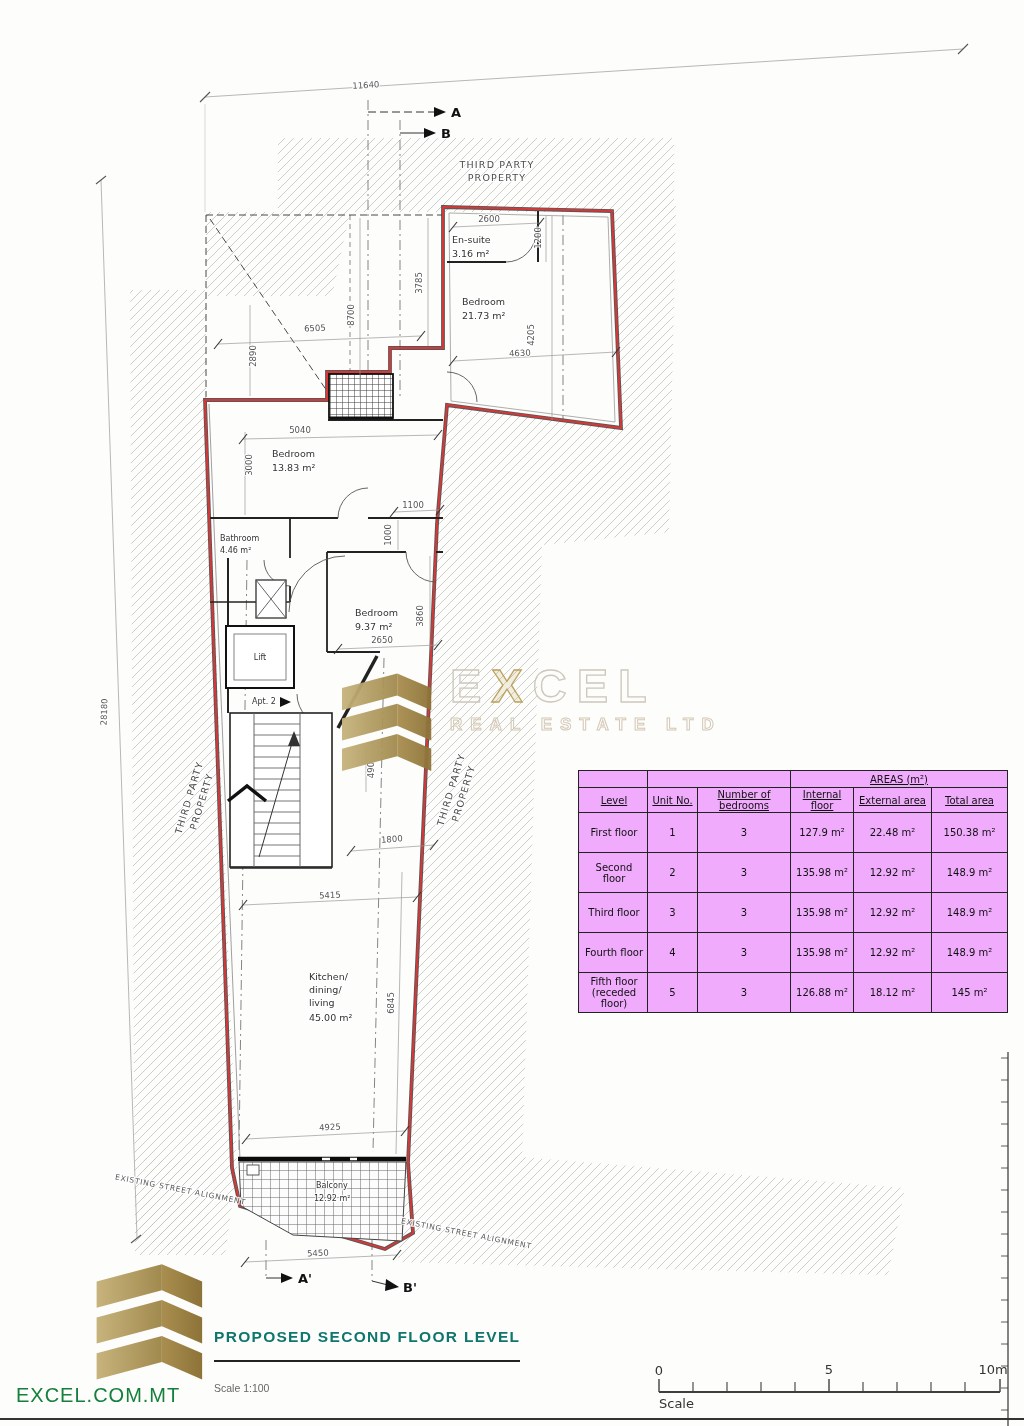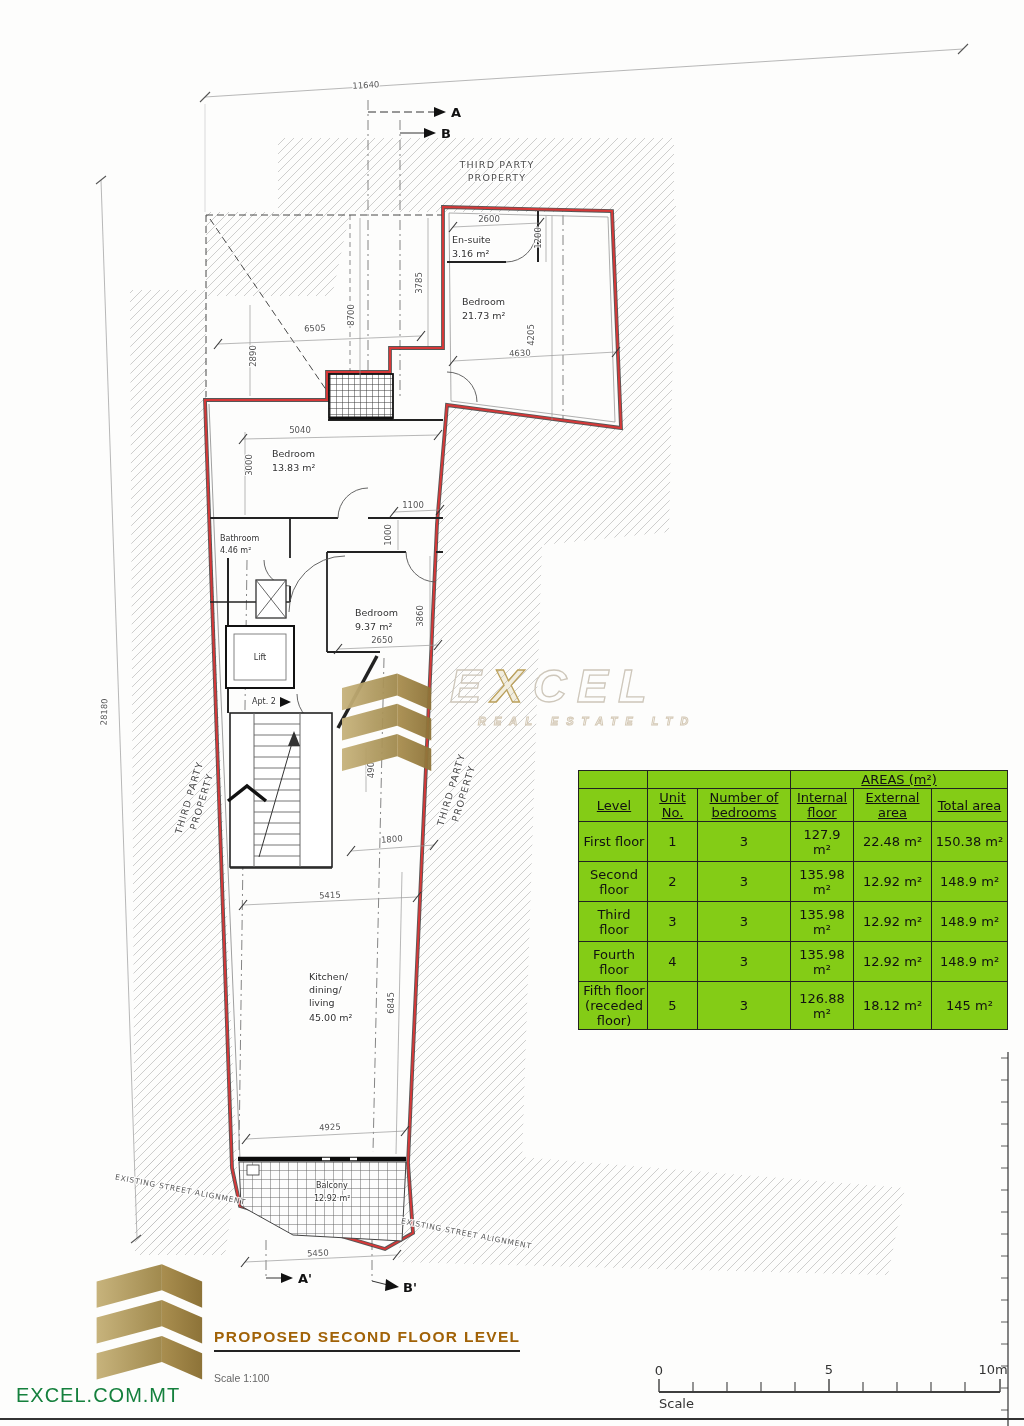--- a/index.html
+++ b/index.html
@@ -13,46 +13,46 @@
   svg text.dim   { font-size:8.5px; fill:#555; }
   svg text.room  { font-size:9.5px; fill:#333; }
   svg text.small { font-size:8px;  fill:#333; }
   svg text.tp    { font-size:9.5px; letter-spacing:1.2px; fill:#4a4a4a; }
   svg text.street{ font-size:7.5px; letter-spacing:.8px; fill:#555; }
   svg text.sec   { font-size:13px; font-weight:bold; fill:#111; stroke-width:1.5px; }
   svg text.sb    { font-size:13px; fill:#333; stroke-width:0; }
 
   
   .areas-table { position:absolute; left:578px; top:770px; z-index:6;
-                 border-collapse:collapse; background:#84cc16;
-                 font-family:"DejaVu Sans", sans-serif; font-size:13px; color:#111; }
+                 border-collapse:collapse; background:#f0abfc;
+                 font-family:"DejaVu Sans", sans-serif; font-size:10px; color:#111; }
   .areas-table td { border:1px solid #222; text-align:center; vertical-align:middle; padding:1px 2px; }
   .areas-table td.lvl { text-align:center; padding-left:4px; }
   .areas-table tr.grp td { height:17px; }
   .areas-table tr.hdr td { height:23px; }
   .areas-table tr.data td { height:40px; }
   .areas-table .u { text-decoration:underline; }
 
   
-  .wm { position:absolute; left:342px; top:664px; display:flex; z-index:5; opacity:.95;font-style:italic; }
+  .wm { position:absolute; left:342px; top:664px; display:flex; z-index:5; opacity:.95; }
   .wm-logo { margin-top:6px; }
   .wm-text { margin-left:16px; }
   .wm-text .big { font-weight:bold; font-size:47px; line-height:43px; letter-spacing:10px;
                   color:transparent; -webkit-text-stroke:1.3px #ccc5b8; }
   .wm-text .goldx { -webkit-text-stroke:1.3px #b99d55; color:rgba(190,160,85,.18); }
-  .wm-text .sub { margin-top:8px; font-weight:bold; font-size:11px; letter-spacing:8px;
-                  color:transparent;margin-left:28px; -webkit-text-stroke:1px #d2c6b2; }
+  .wm-text .sub { margin-top:8px; font-weight:bold; font-size:17px; letter-spacing:8px;
+                  color:transparent; -webkit-text-stroke:1px #d2c6b2; }
 
   
   .footer-logo { position:absolute; left:93px; top:1262px; z-index:4; }
   .brand-url { position:absolute; left:16px; top:1384px; z-index:4;
                font-size:20px; font-weight:500; letter-spacing:1px; color:#15803d; }
   .title-block { position:absolute; left:214px; top:1328px; z-index:4; }
   .title-block .t { display:inline-block; font-size:15.5px; font-weight:bold; letter-spacing:1.3px;
-                    color:#a16207; border-bottom:2px solid #222; padding-bottom:4px; }
+                    color:#0f766e; border-bottom:2px solid #222; padding-bottom:14px; }
   .title-block .s { margin-top:20px; font-size:10.5px; color:#666; }
 </style>
 </head>
 <body>
 
 <div class="page">
 
 <svg width="1024" height="1426" viewBox="0 0 1024 1426" style="position:absolute;left:0;top:0;">
   <defs>
     <pattern id="hatch" width="9" height="9" patternUnits="userSpaceOnUse">

